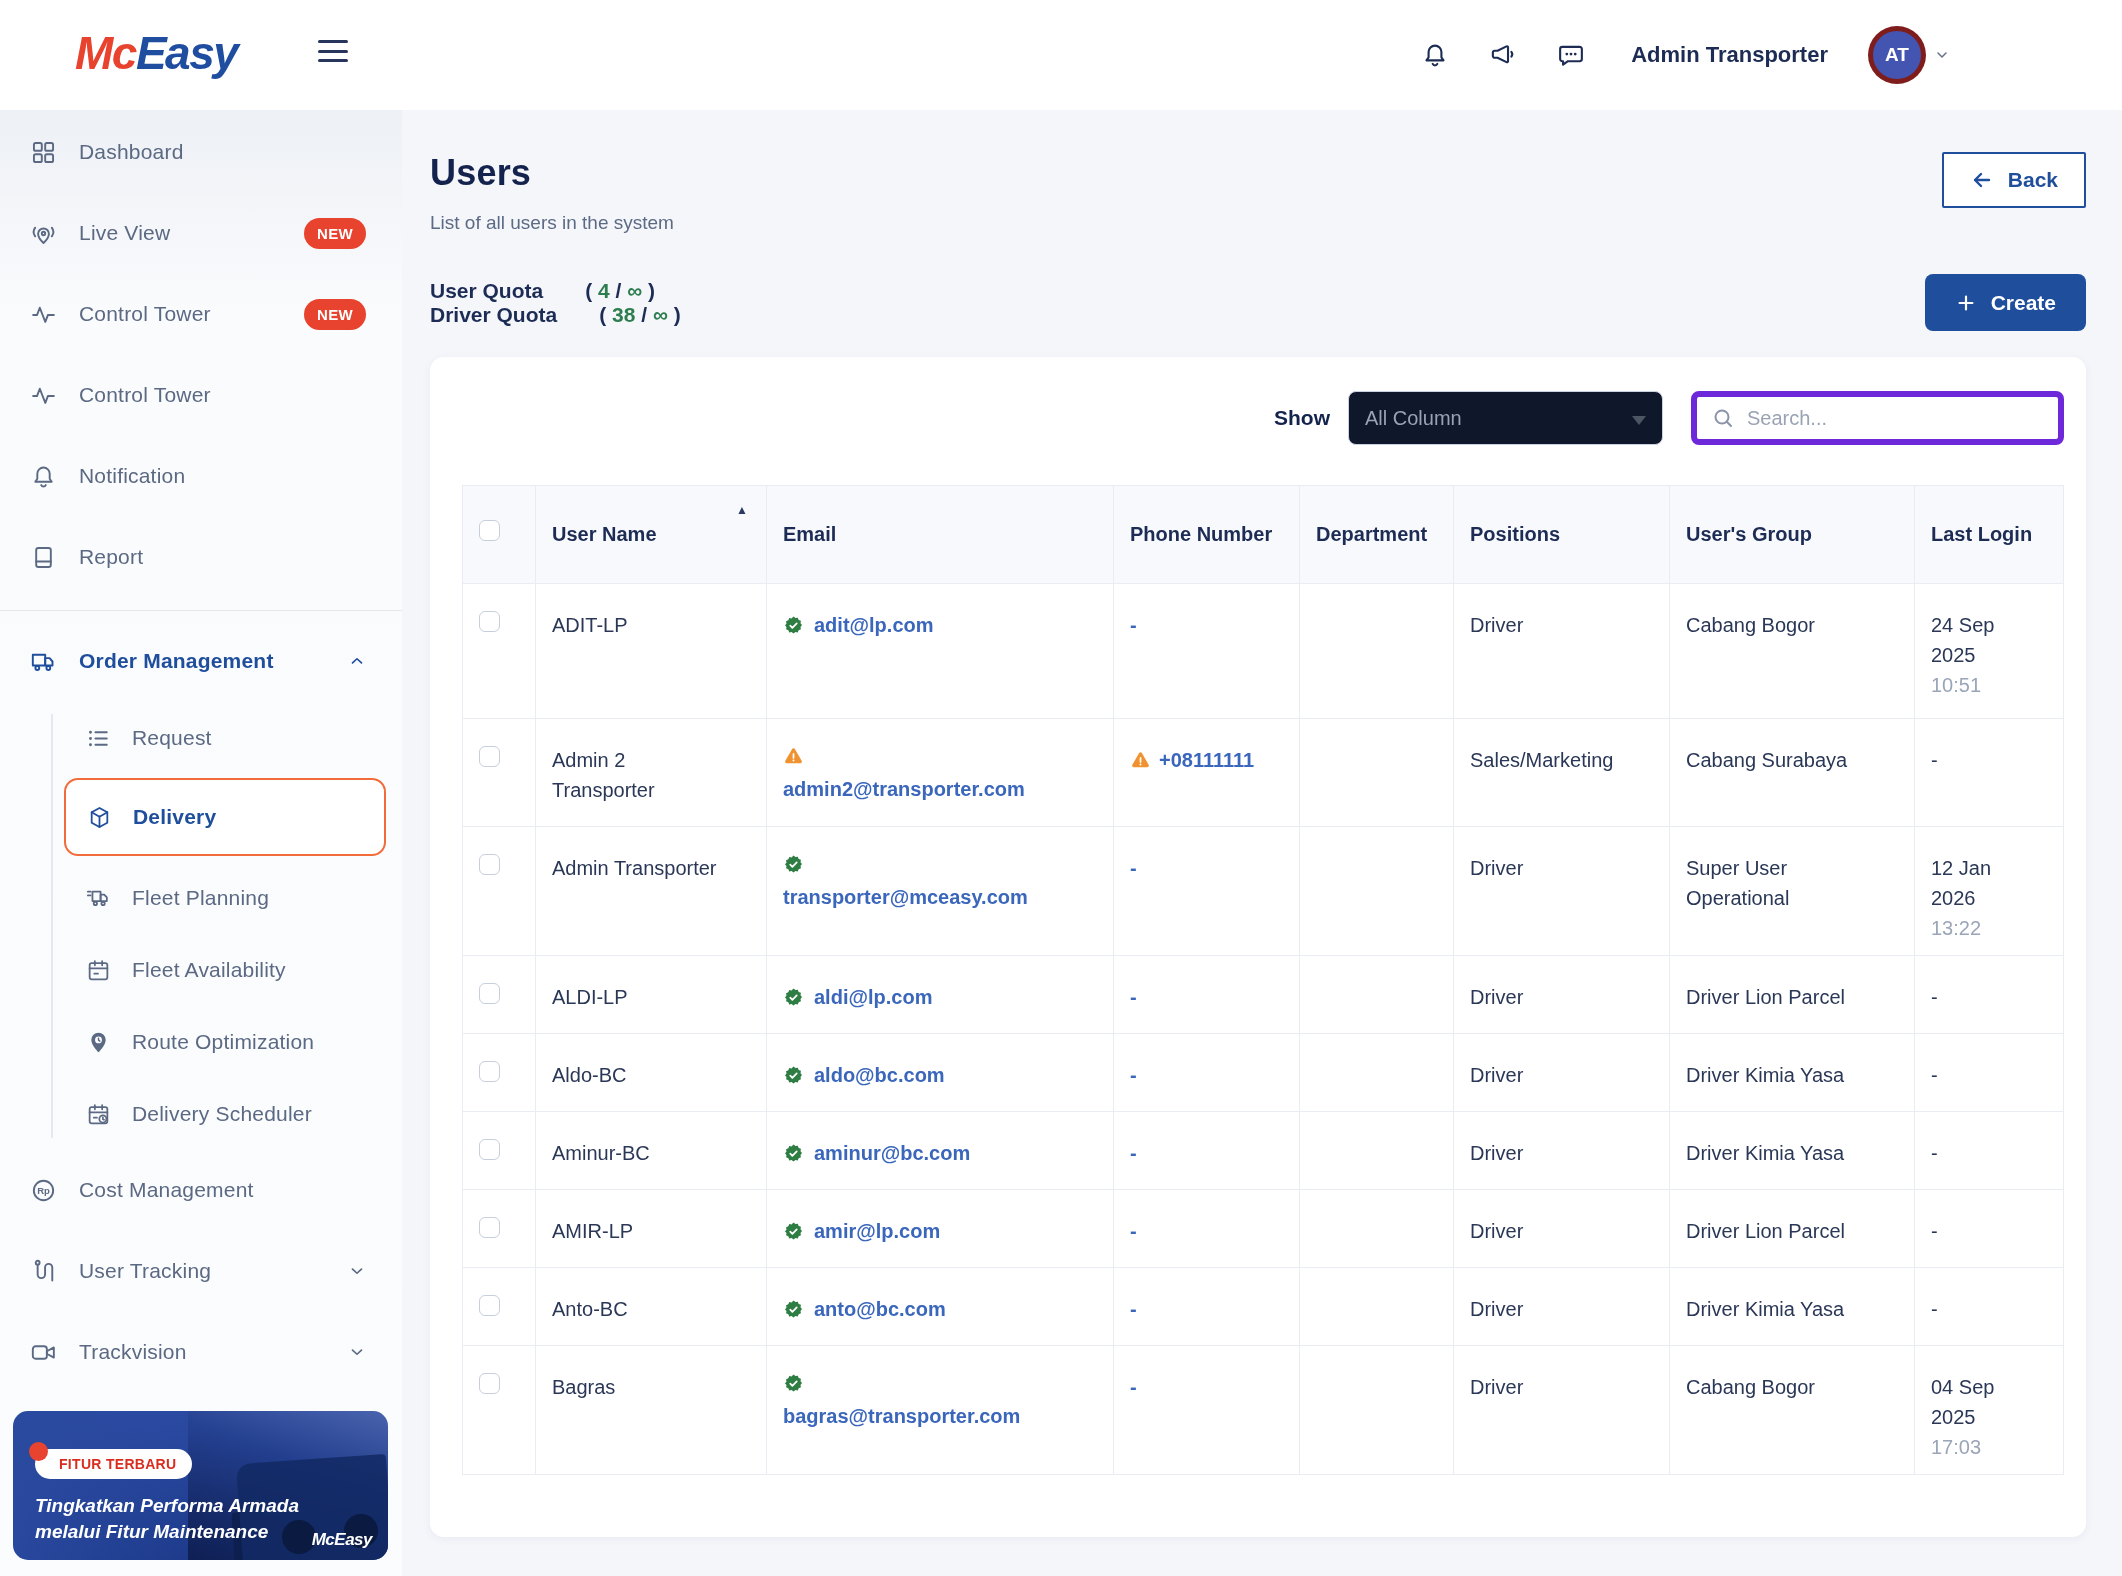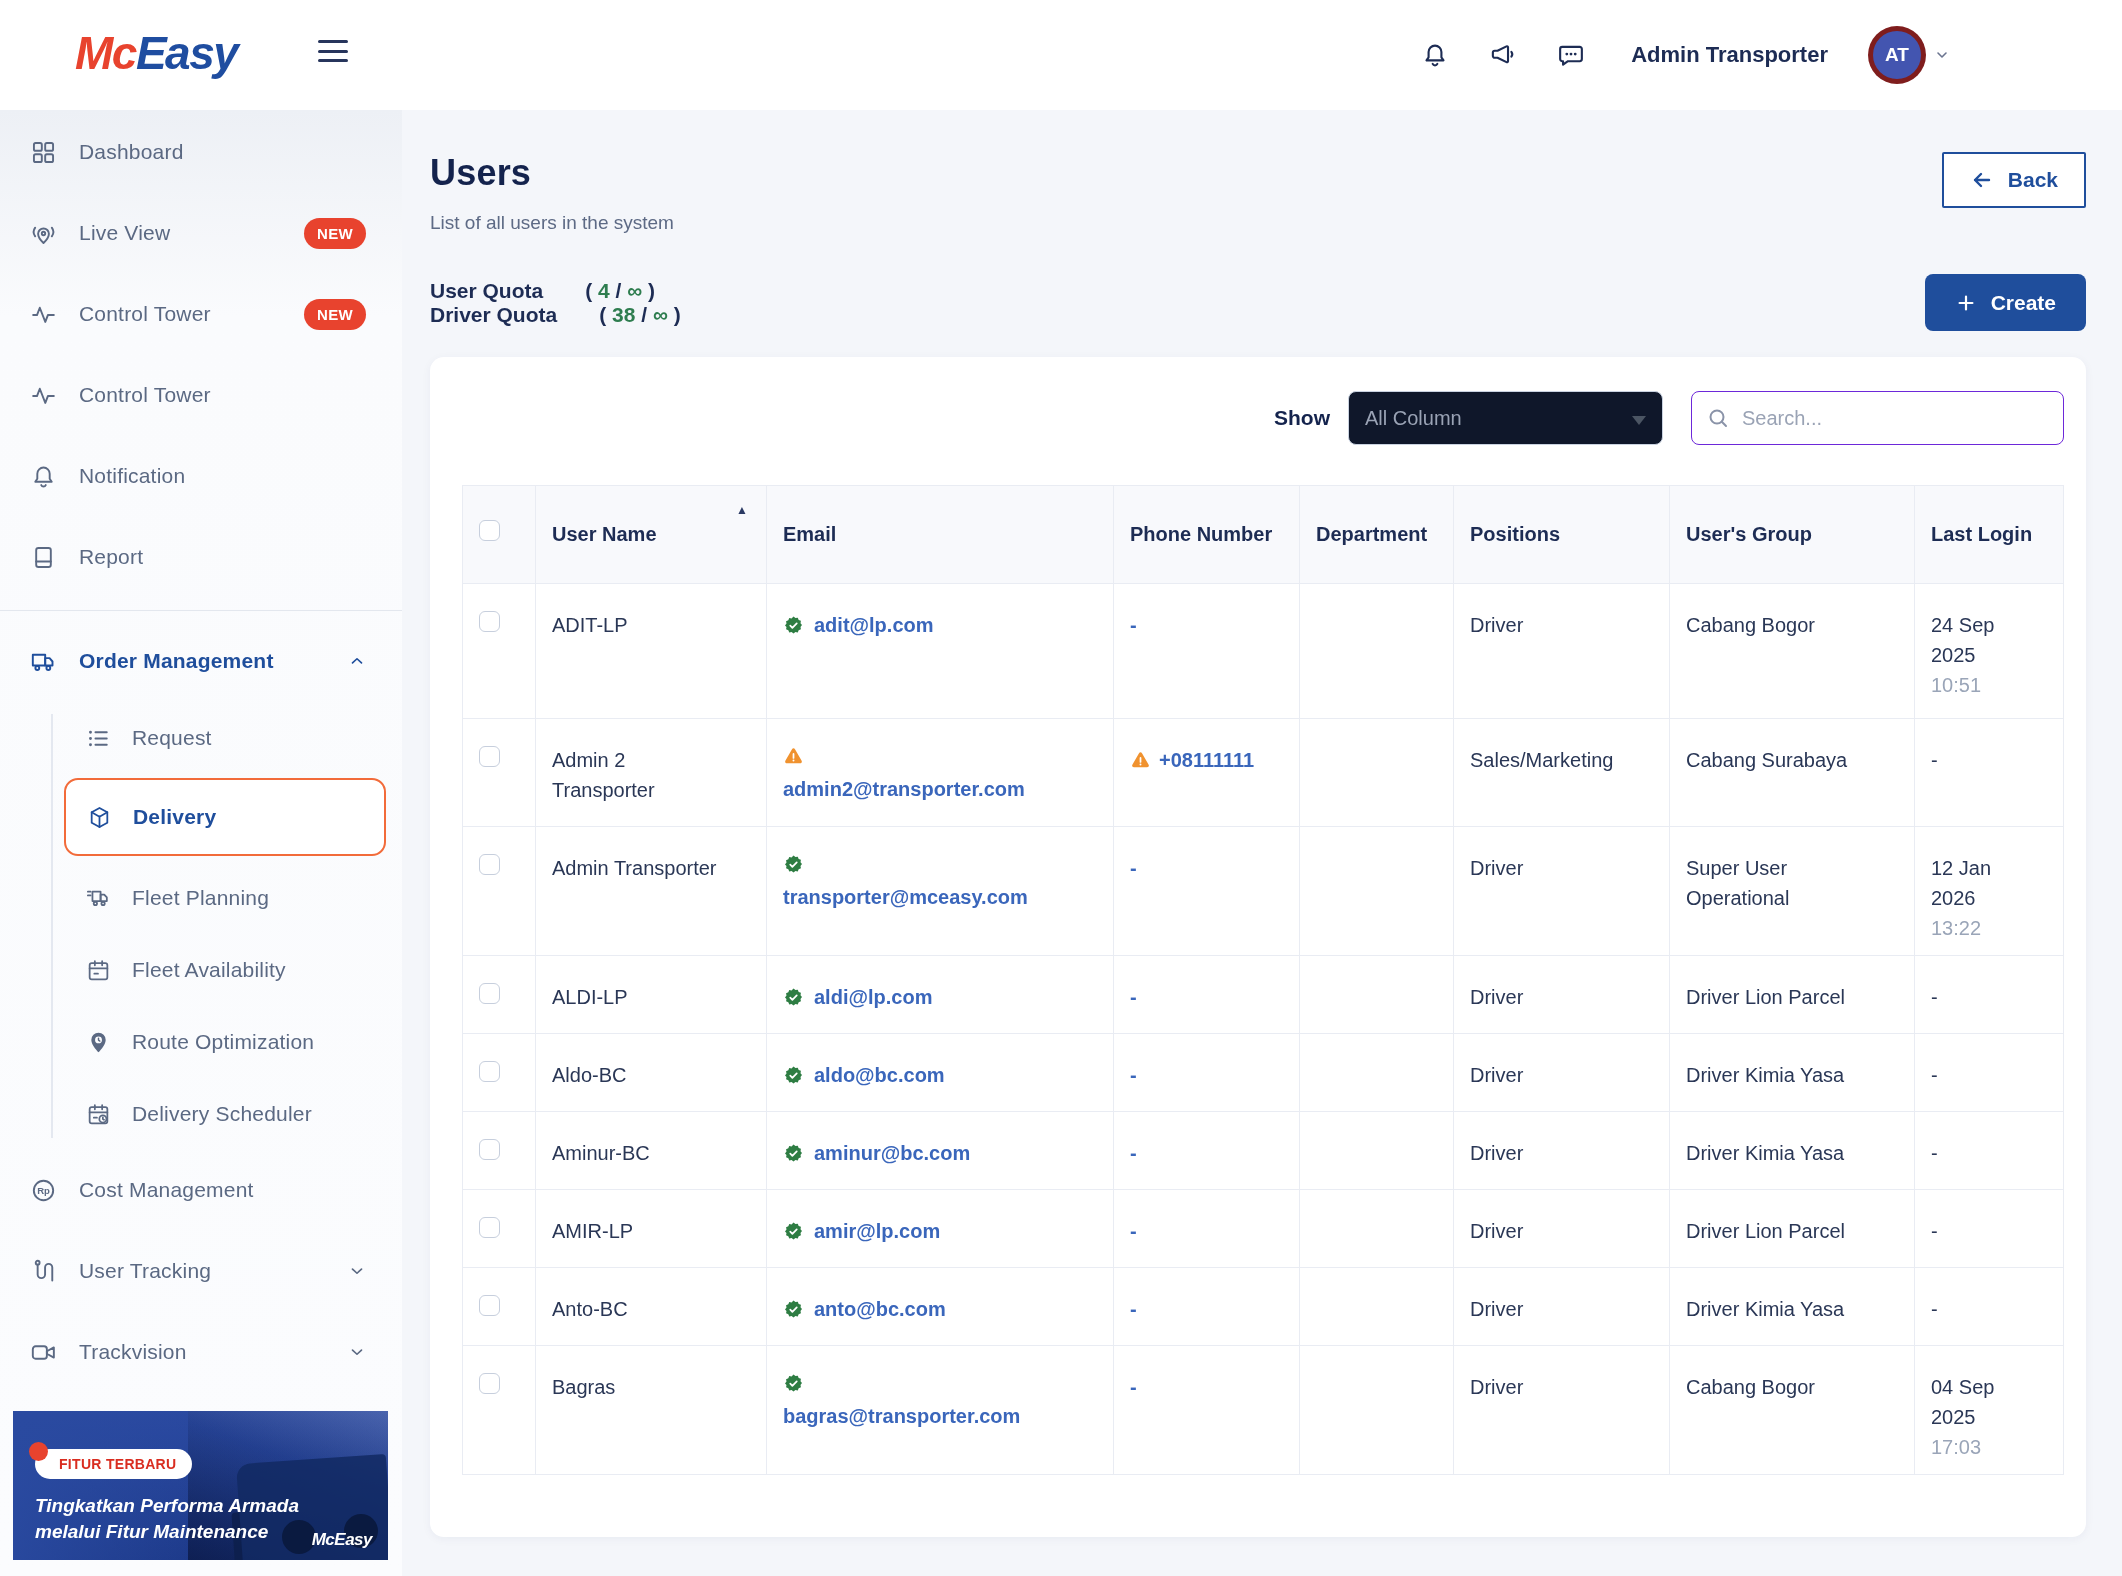--- a/index.html
+++ b/index.html
@@ -52,21 +52,21 @@
   .subnav { margin:0 0 0 51px; border-left:2px solid #e4e8f0; }
   .subnav .nav-item { height:48px; margin-bottom:24px; padding:0 20px 0 32px; }
   .subnav .nav-item .nico { width:25px; height:25px; margin-right:20px; }
   .subnav .nav-item .nlabel { font-size:21px; }
   .subnav .nav-item.selected { background:#fff; border:2.5px solid #f26b3a;
     border-radius:14px; height:78px; margin:-8px 16px 18px 11px; padding-left:20px;
     color:#1f4e9c; }
   .subnav .nav-item.selected .nlabel { font-weight:600; }
 
   .promo-banner { position:relative; margin:6px 14px 16px 13px; height:188px;
-    border-radius:0; overflow:hidden; cursor:pointer;
+    border-radius:15px; overflow:hidden; cursor:pointer;
     background:linear-gradient(100deg,#2a4aa0 0%, #24409210 50%),
                linear-gradient(180deg,#2b4aa2 0%, #1d3a8a 100%); }
   .promo-truck { position:absolute; right:-20px; top:0; width:220px; height:100%;
     background:linear-gradient(200deg, rgba(255,255,255,.16) 0%, rgba(10,25,70,.15) 40%, rgba(8,20,60,.7) 100%); }
   .promo-truck::before { content:""; position:absolute; right:18px; top:48px; width:150px;
     height:120px; background:#122a63; border-radius:14px 4px 0 0;
     box-shadow:-18px 38px 0 -10px #0d1f4c; transform:rotate(-4deg); opacity:.85; }
   .promo-truck::after { content:""; position:absolute; right:30px; bottom:12px; width:34px;
     height:34px; background:#0a1a40; border-radius:50%; box-shadow:-62px 6px 0 0 #0a1a40; }
   .promo-tag { position:relative; display:inline-block; margin:38px 0 0 22px;
@@ -106,21 +106,21 @@
   .card { margin-top:26px; background:#fff; border-radius:14px;
     box-shadow:0 2px 10px rgba(23,43,99,.05); padding:34px 22px 40px 32px; height:1180px; }
   .controls { display:flex; align-items:center; justify-content:flex-end; margin-bottom:40px; }
   .show-label { font-size:21px; font-weight:700; color:#14234d; margin-right:18px; }
   .select-box { position:relative; width:315px; height:54px; border:1px solid #c9d2e0;
     border-radius:8px; display:flex; align-items:center; padding:0 44px 0 16px;
     color:#9aa3b5; font-size:20px; cursor:pointer; background:#0f172a; margin-right:28px; }
   .select-caret { position:absolute; right:16px; top:24px; width:0; height:0;
     border-left:7px solid transparent; border-right:7px solid transparent;
     border-top:9px solid #4b5563; }
-  .search-box { width:373px; height:54px; border:1px solid #6d28d9; border-radius:8px;
+  .search-box { width:373px; height:54px; border:6px solid #6d28d9; border-radius:8px;
     display:flex; align-items:center; padding:0 14px; background:#fff; }
   .search-box svg { width:24px; height:24px; stroke:#8a93a8; stroke-width:2; fill:none;
     stroke-linecap:round; margin-right:12px; flex:0 0 24px; }
   .search-box input { border:none; outline:none; flex:1; font-size:20px; color:#374155;
     font-family:"Liberation Sans",sans-serif; }
   .search-box input::placeholder { color:#9aa3b5; }
 
   table.users { border-collapse:collapse; table-layout:fixed; width:1601px; }
   table.users th, table.users td { border:1px solid #e9ecf3; }
   table.users thead th { background:#f8f9fc; height:98px; vertical-align:middle;

